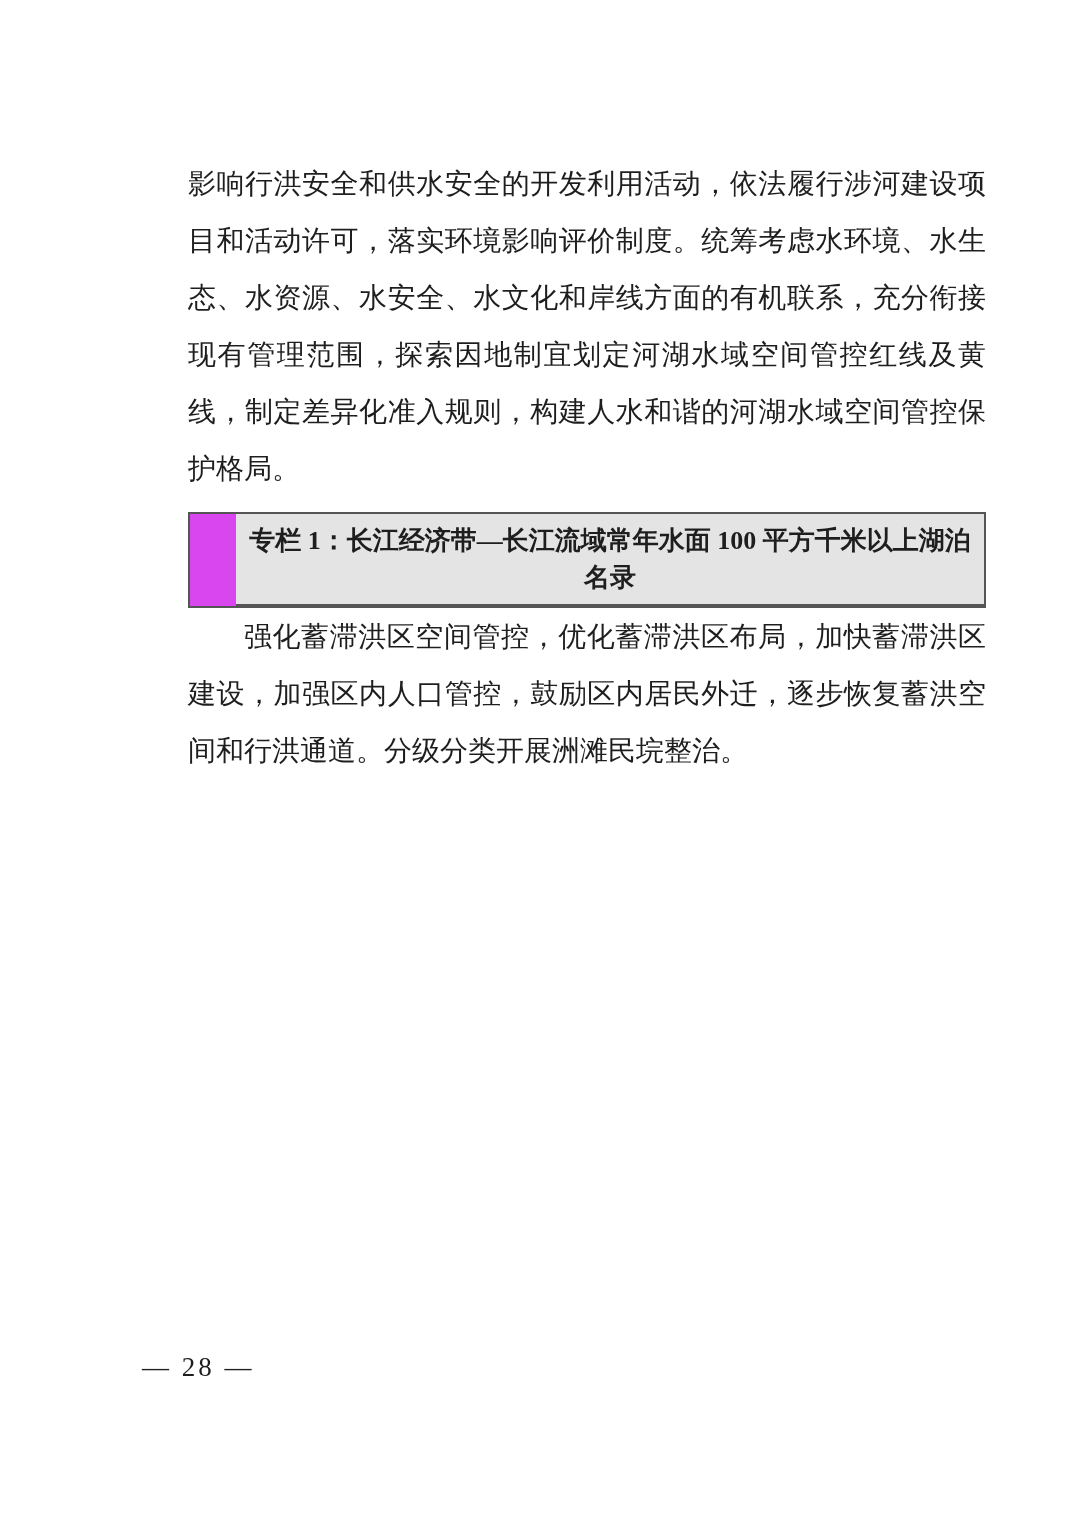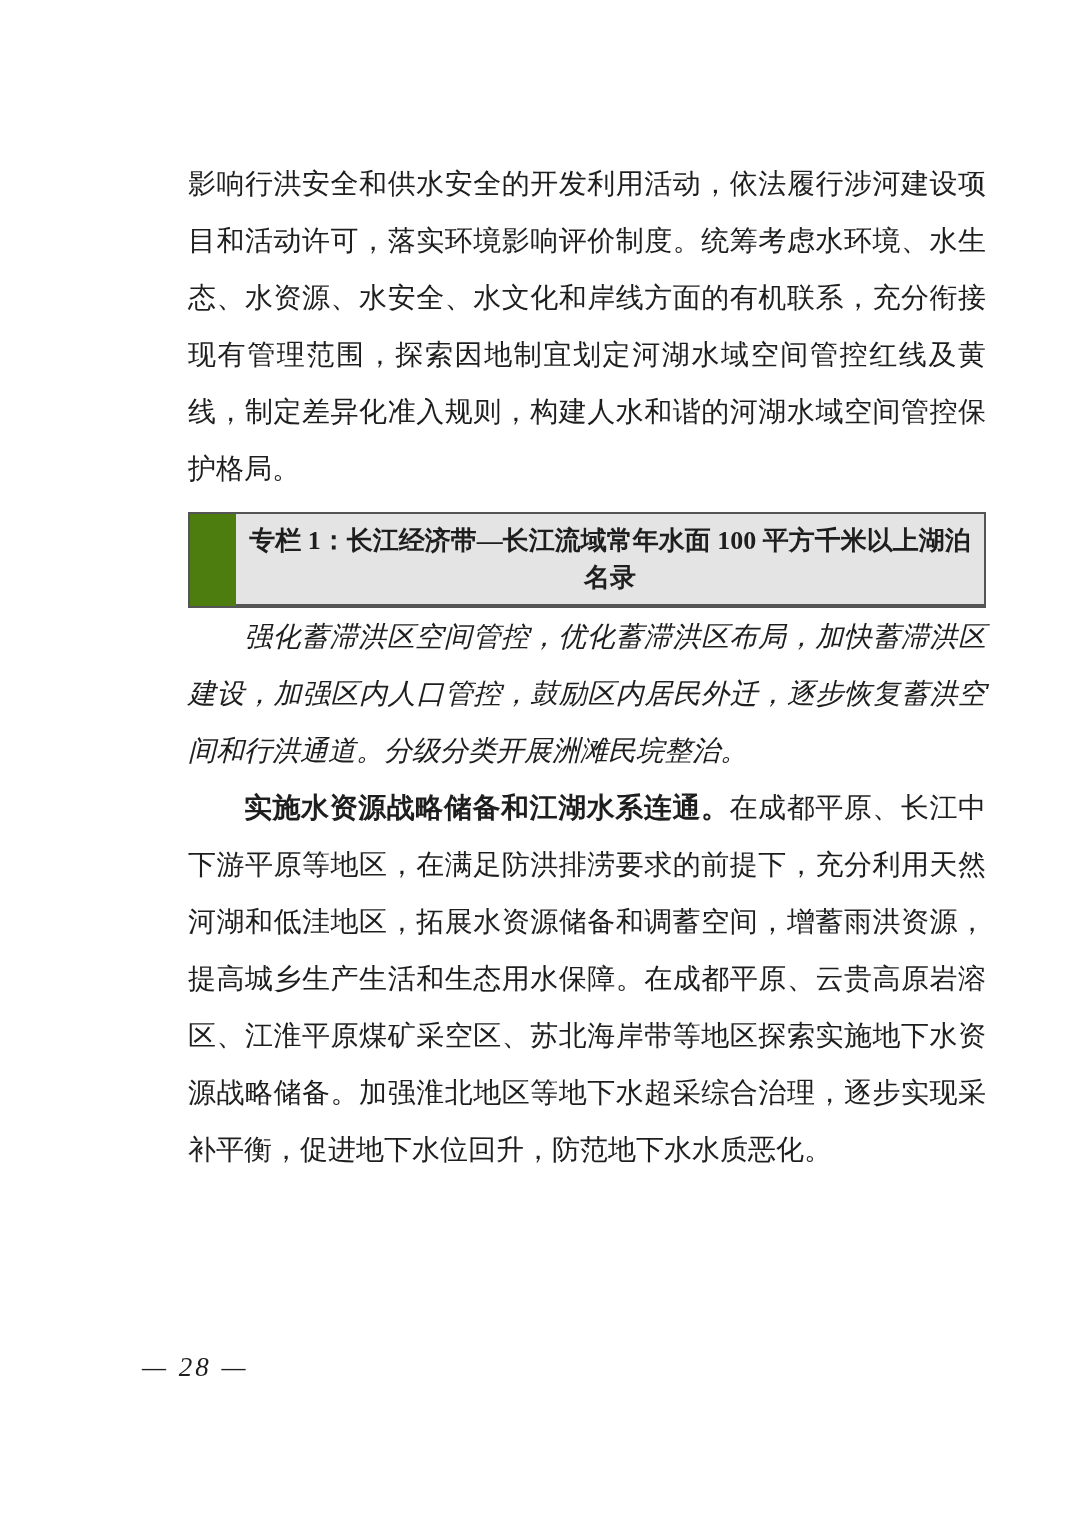--- a/index.html
+++ b/index.html
@@ -28,64 +28,62 @@
     line-height: 57px;
     text-align: justify;
     text-justify: inter-character;
   }
   .indent2 { text-indent: 2em; }
   .lead-bold { font-weight: bold; }
 
   .callout {
     margin-top: 15px;
     border: 2px solid #555555;
-    background: #4d7c0f;
+    background: #d946ef;
     padding-left: 46px;
   }
   .callout-header {
     background: #e4e4e4;
     border-bottom: 2px solid #555555;
     text-align: center;
     font-weight: bold;
     font-size: 26px;
     line-height: 37px;
     padding: 8px 4px;
   }
   .callout-body {
     padding: 7px 12px 10px 12px;
     font-size: 25.5px;
     line-height: 36px;
     text-align: justify;
     text-justify: inter-character;
     text-indent: 2em;
   }
-  .gap-after-box { margin-top: 5px; font-style: italic; }
+  .gap-after-box { margin-top: 5px; }
 
   .page-number {
     position: absolute;
     left: 142px;
     top: 1352px;
     font-size: 27px;
     letter-spacing: 3px;
     color: #1e1e1e;
     white-space: pre;
-    font-style: italic;
   }
 </style>
 </head>
 <body>
 
 <div class="page">
 
   <p class="body-para">影响行洪安全和供水安全的开发利用活动，依法履行涉河建设项目和活动许可，落实环境影响评价制度。统筹考虑水环境、水生态、水资源、水安全、水文化和岸线方面的有机联系，充分衔接现有管理范围，探索因地制宜划定河湖水域空间管控红线及黄线，制定差异化准入规则，构建人水和谐的河湖水域空间管控保护格局。</p>
 
   <div class="callout">
     <div class="callout-header">专栏 1：长江经济带—长江流域常年水面 100 平方千米以上湖泊名录</div>
   </div>
 
   <p class="body-para indent2 gap-after-box">强化蓄滞洪区空间管控，优化蓄滞洪区布局，加快蓄滞洪区建设，加强区内人口管控，鼓励区内居民外迁，逐步恢复蓄洪空间和行洪通道。分级分类开展洲滩民垸整治。</p>
 
-  <p class="body-para indent2"><span class="lead-bold">实施水资源战略储备和江湖水系连通。</span><span>在成都平原、长江中下游平原等地区，在满足防洪排涝要求的前提下，充分利用天然河湖和低洼地区，拓展水资源储备和调蓄空间，增蓄雨洪资源，提高城乡生产生活和生态用水保障。在成都平原、云贵高原岩溶区、江淮平原煤矿采空区、苏北海岸带等地区探索实施地下水资源战略储备。加强淮北地区等地下水超采综合治理，逐步实现采补平衡，促进地下水位回升，防范地下水水质恶化。</span></p>
 
 
 </div>
 
 <div class="page-number">— 28 —</div>
 
 </body></html>

